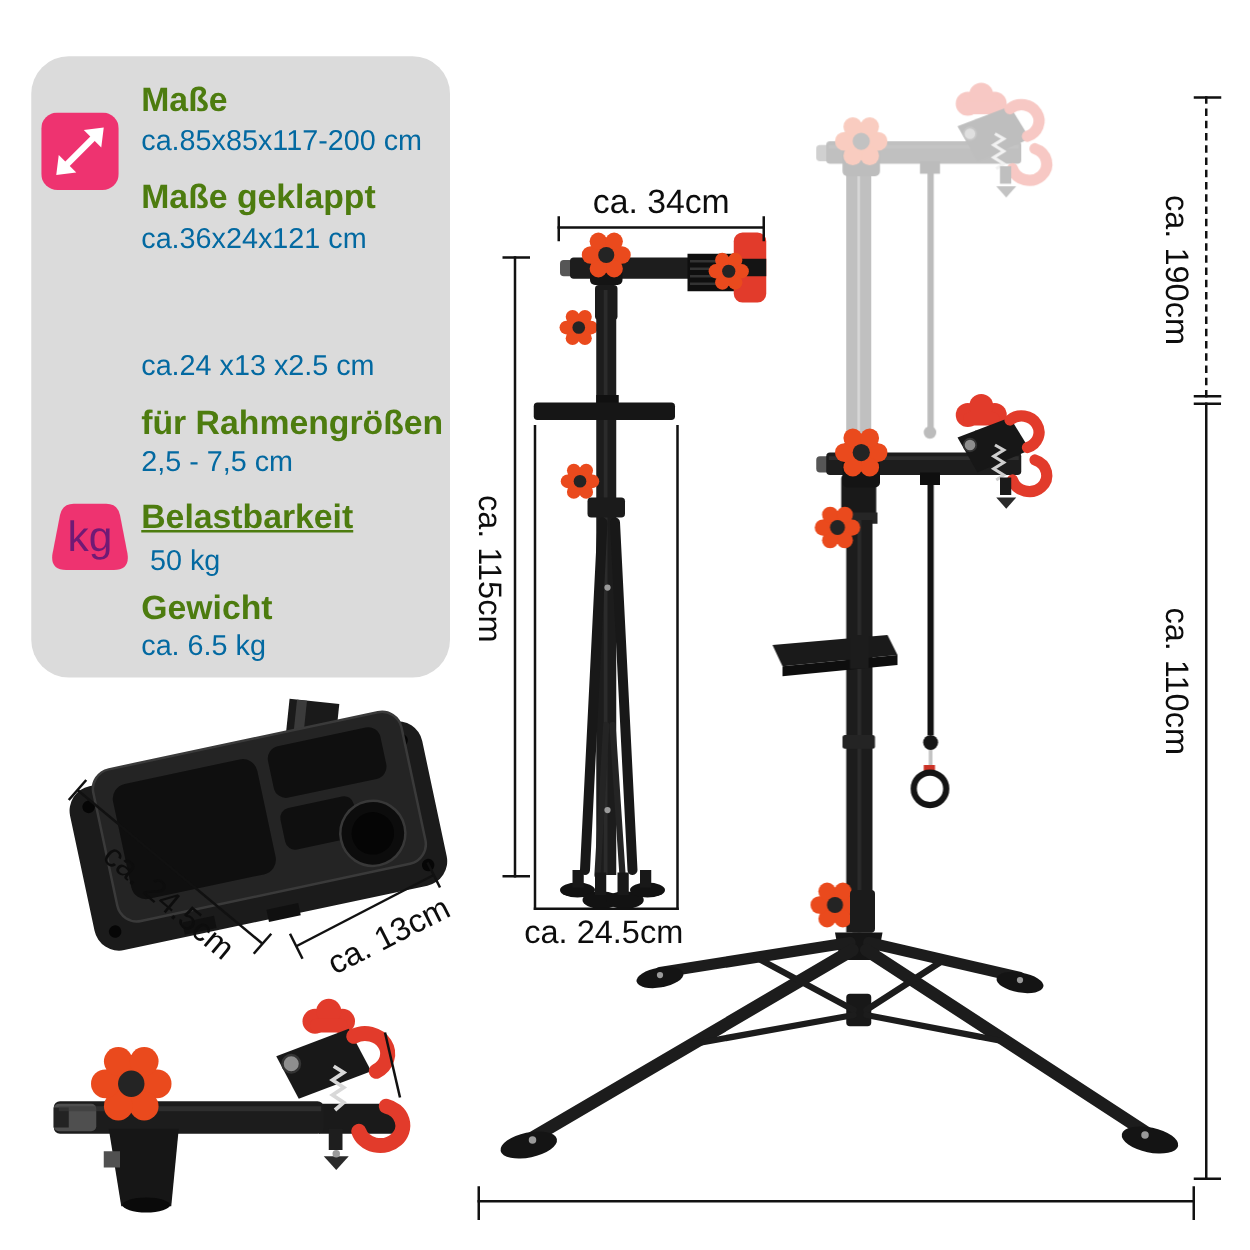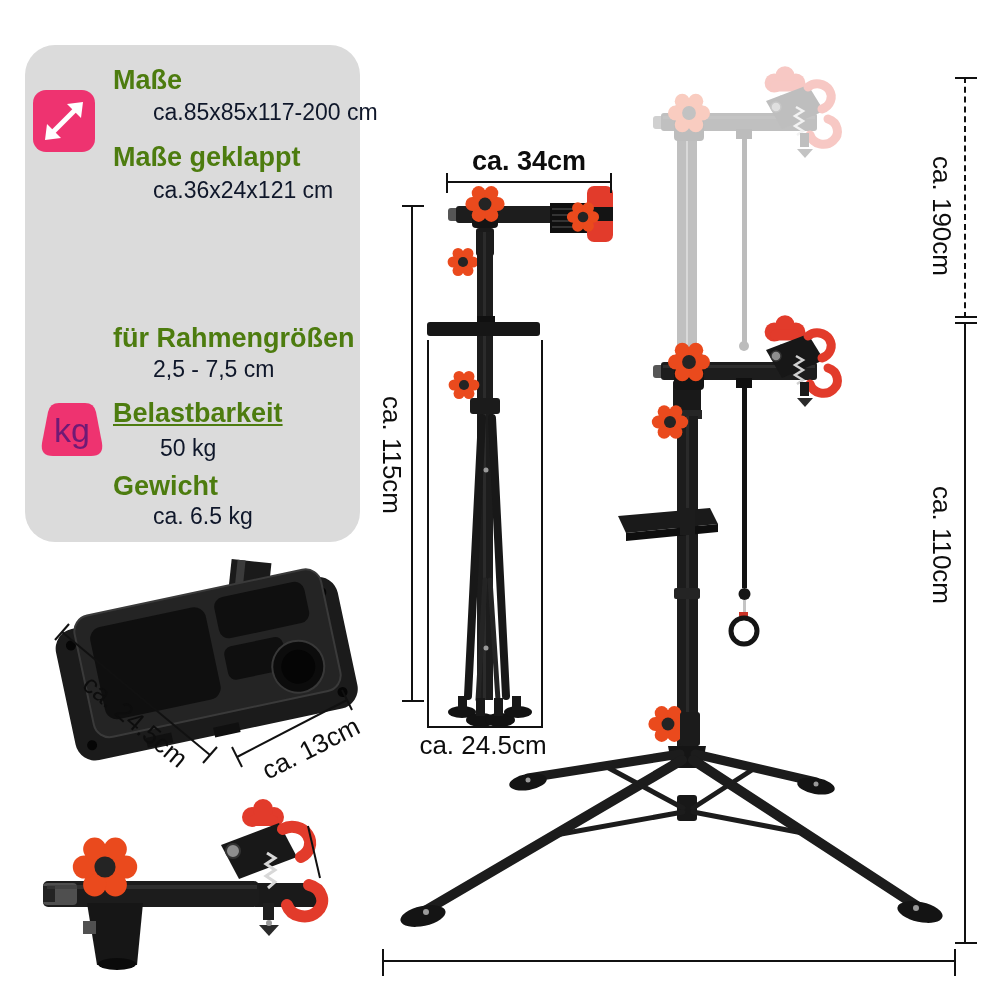--- a/index.html
+++ b/index.html
@@ -1,21 +1,21 @@
 <!DOCTYPE html>
 <html><head>
 <meta charset="utf-8">
 <style>
   html,body{margin:0;padding:0;background:#fff;}
   #canvas{position:relative;width:1000px;height:1000px;background:#fff;overflow:hidden;
           font-family:"Liberation Sans",sans-serif;color:#111;}
   
   .panel{position:absolute;left:25px;top:45px;width:335px;height:497px;background:#dbdbdb;border-radius:30px;}
   .spec-label{position:absolute;font-weight:bold;font-size:27px;line-height:1.2;color:#4d7c0f;}
-  .spec-value{position:absolute;font-size:23px;color:#0f172a;margin-left:40px;}
+  .spec-value{position:absolute;font-size:23px;color:#0369a1;}
   .icon-box{position:absolute;}
   .kg-text{position:absolute;left:0;top:10px;width:100%;text-align:center;color:#701a75;font-weight:normal;font-size:34px;}
   
   .dimh{position:absolute;height:0;border-top:2px solid #111;}
   .dimh::before,.dimh::after{content:"";position:absolute;top:-10px;width:2px;height:20px;background:#111;}
   .dimh::before{left:0}.dimh::after{right:0}
   .dimh.big::before,.dimh.big::after{top:-13px;height:27px;}
   .dimv{position:absolute;width:0;border-left:2px solid #111;}
   .dimv::before,.dimv::after{content:"";position:absolute;left:-11px;width:22px;height:2px;background:#111;}
   .dimv::before{top:0}.dimv::after{bottom:0}
@@ -252,21 +252,21 @@
       <path d="M258,44 a18,16 0 1 1 18,28" stroke="#e23b2b" stroke-width="12" fill="none" stroke-linecap="round"></path>
       <path d="M262,120 a18,16 0 1 0 22,-20" stroke="#e23b2b" stroke-width="12" fill="none" stroke-linecap="round"></path>
       <rect x="238" y="118" width="11" height="17" fill="#1e1e1e"></rect>
       <path d="M234,140 l10,11 l10,-11 Z" fill="#2a2a2a"></path>
       <circle cx="244" cy="138" r="3" fill="#9a9a9a"></circle>
     </g>
     <line x1="283" y1="41" x2="295" y2="93" stroke="#111" stroke-width="2"></line>
   </svg>
 
   <div class="dimh" style="left:446px;top:181px;width:166px;"></div>
-  <div class="dlabel center" style="left:446px;top:146px;width:166px;font-size:27px;font-weight:bold;">ca. 34cm</div>
+  <div class="dlabel center" style="left:446px;top:146px;width:166px;font-size:27px;">ca. 34cm</div>
 
   <div class="dimv" style="left:411px;top:205px;height:497px;"></div>
   <div class="dlabel center" style="left:328px;top:441px;width:130px;height:28px;transform:rotate(90deg);">ca. 115cm</div>
 
   <div class="bracket" style="left:427px;top:340px;width:112px;height:386px;"></div>
   <div class="dlabel center" style="left:408px;top:730px;width:150px;">ca. 24.5cm</div>
 
   <div class="dimv dashed" style="left:964px;top:77px;height:241px;"></div>
   <div class="dlabel center" style="left:873px;top:202px;width:140px;height:28px;transform:rotate(90deg);">ca. 190cm</div>
 
@@ -295,20 +295,21 @@
     </svg>
     <span class="kg-text">kg</span>
   </div>
 
   <div class="spec-label" style="left:113px;top:64px;">Maße</div>
   <div class="spec-value" style="left:113px;top:99px;">ca.85x85x117-200 cm</div>
 
   <div class="spec-label" style="left:113px;top:141px;">Maße geklappt</div>
   <div class="spec-value" style="left:113px;top:177px;">ca.36x24x121 cm</div>
 
+  <div class="spec-value" style="left:113px;top:279px;">ca.24 x13 x2.5 cm</div>
 
   <div class="spec-label" style="left:113px;top:322px;">für Rahmengrößen</div>
   <div class="spec-value" style="left:113px;top:356px;text-align:center;">2,5 - 7,5 cm</div>
 
   <div class="spec-label" style="left:113px;top:397px;text-decoration:underline;">Belastbarkeit</div>
   <div class="spec-value" style="left:120px;top:435px;">50 kg</div>
 
   <div class="spec-label" style="left:113px;top:470px;">Gewicht</div>
   <div class="spec-value" style="left:113px;top:503px;">ca. 6.5 kg</div>
 

